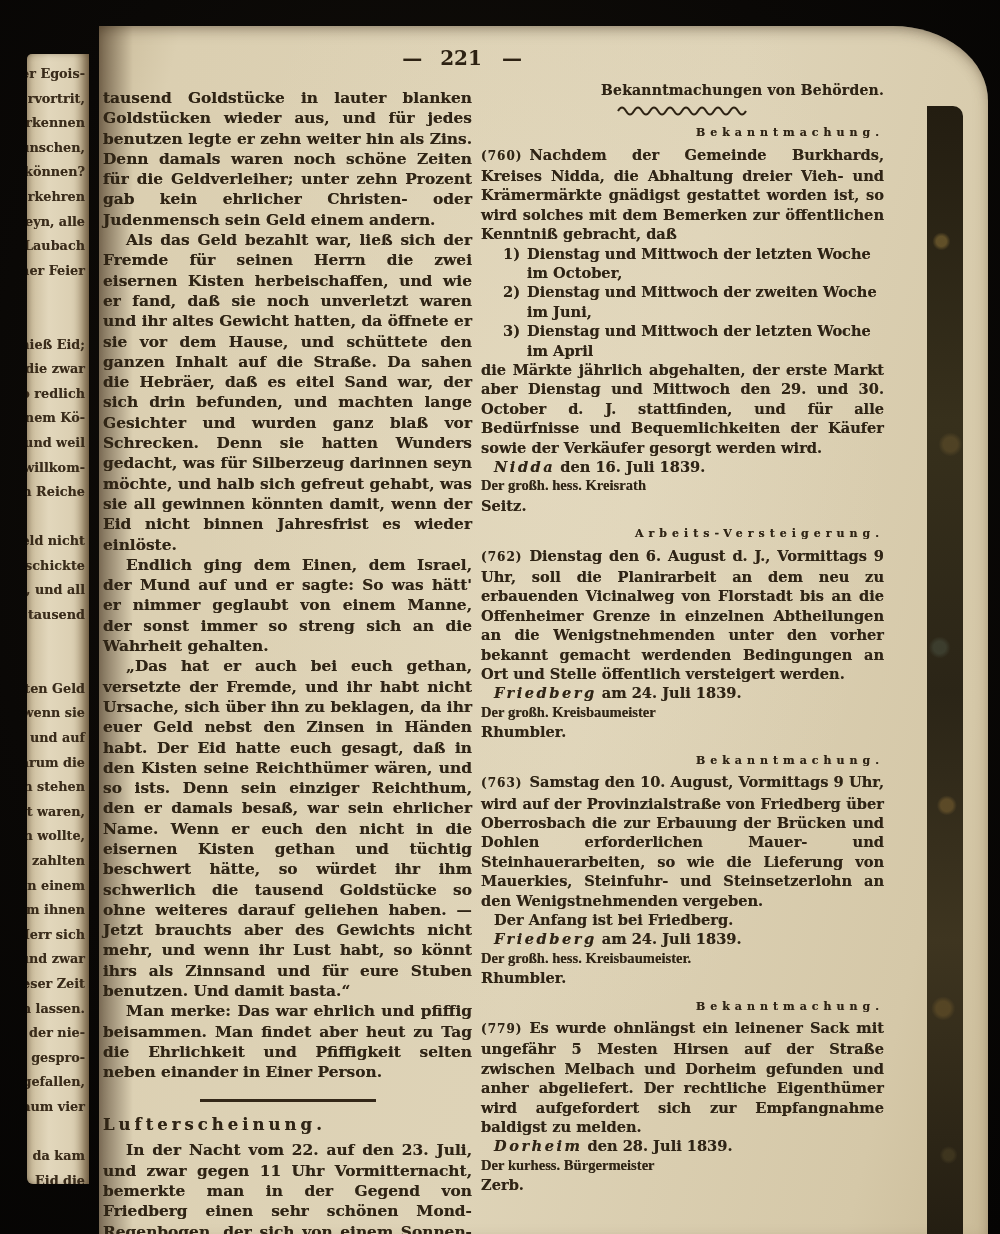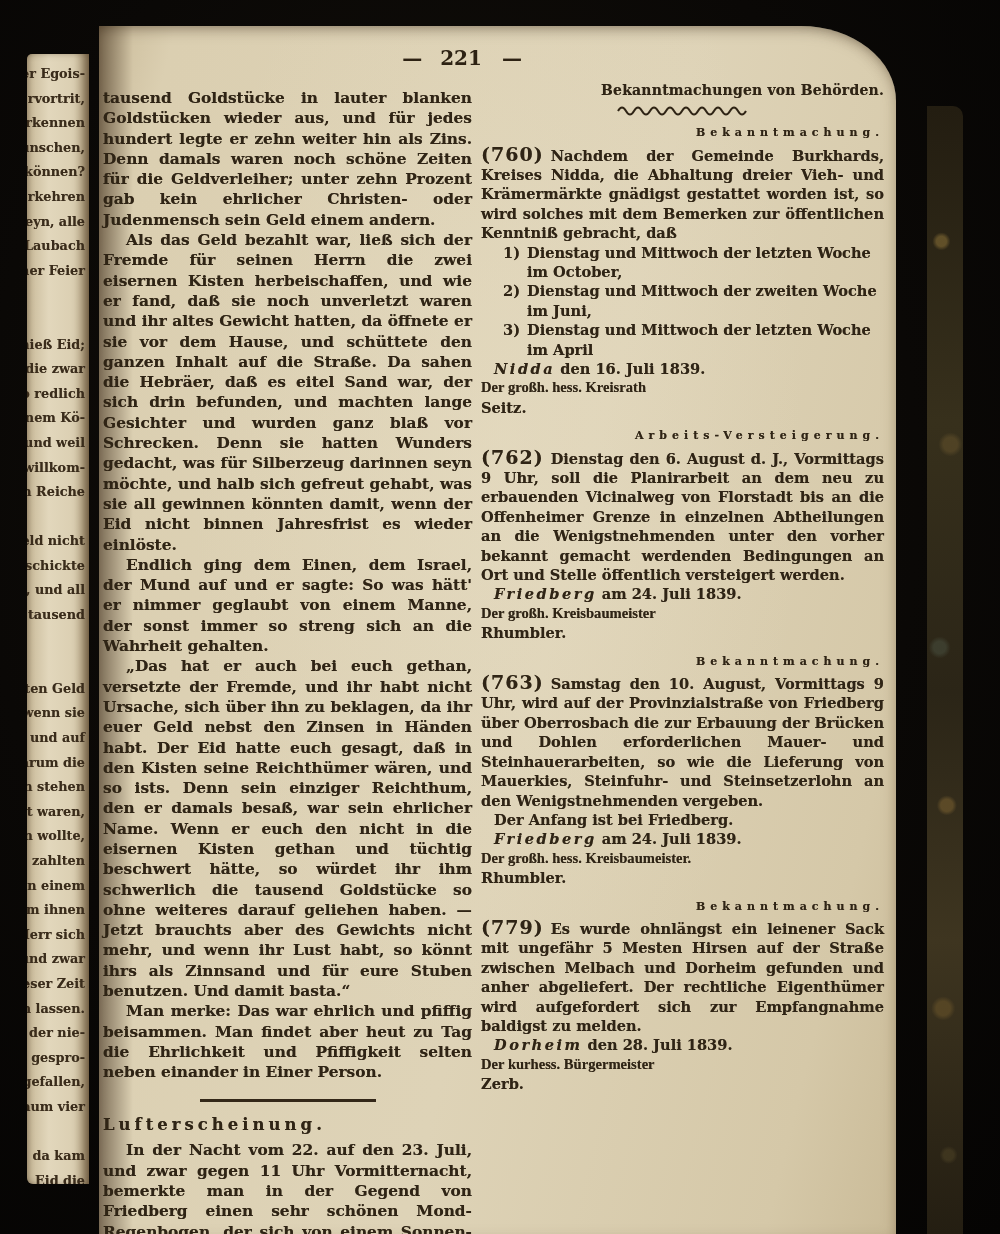--- a/index.html
+++ b/index.html
@@ -16,21 +16,21 @@
     background:linear-gradient(to right,#c7b897 0%,#e2d7bc 35%,#dbcfb2 75%,#c3b28e 100%);
     border-radius:5px 0 0 6px;overflow:hidden;
     box-shadow:inset -10px 0 12px -6px rgba(56,36,16,.75), inset 4px 0 6px -3px rgba(56,36,16,.45);
   }
   .frags{position:absolute;top:12px;left:-170px;right:4px;text-align:right;}
   .frag{height:24.6px;font-size:12.8px;font-weight:bold;color:#3a2c1b;white-space:nowrap;
         text-shadow:0 0 .5px rgba(58,44,27,.5);}
 
   
   .main-page{
-    position:absolute;left:99px;top:26px;width:797px;height:1208px;
+    position:absolute;left:99px;top:26px;width:889px;height:1208px;
     background:
       radial-gradient(ellipse at 50% 35%, rgba(236,227,203,.35) 0%, rgba(0,0,0,0) 55%),
       linear-gradient(104deg,#c9ba99 0%,#dbcfb1 7%,#ded3b7 55%,#d5c8a8 88%,#cabb98 100%);
     border-top-right-radius:95px 75px;
     overflow:hidden;
     box-shadow:inset 0 10px 16px -10px rgba(40,26,12,.55), inset -6px 0 16px -8px rgba(96,72,40,.35);
   }
   .gutter-shadow{position:absolute;left:0;top:0;bottom:0;width:34px;
     background:linear-gradient(to right, rgba(48,30,13,.55), rgba(48,30,13,0));}
   .topnum-wrap{position:absolute;top:20px;left:0;width:724px;text-align:center;
@@ -47,21 +47,21 @@
   .luft-heading{margin:0 0 5px;text-align:left;font-size:16.5px;letter-spacing:4px;
     font-weight:bold;color:#2f2415;}
 
   
   .col-right{left:382px;top:56px;width:403px;font-size:14.6px;line-height:19.4px;}
   .rc-title{margin:0 0 3px;text-align:right;font-size:14px;line-height:1.15;
     font-weight:bold;letter-spacing:.2px;}
   .ornament{text-align:center;height:13px;margin-bottom:2px;}
   .sec-heading{margin:9px 0 2px;text-align:right;font-size:11px;letter-spacing:5px;
     font-weight:bold;}
-  .num{font-size:19px;letter-spacing:1px;margin-right:7px;}
+  .num{font-size:12px;letter-spacing:1px;margin-right:7px;}
   .mlist{margin:0;}
   .mitem{padding-left:46px;}
   .mitem .marker{display:inline-block;width:24px;margin-left:-24px;}
   .dateline{text-indent:13px;}
   .place{letter-spacing:2.5px;margin-right:5px;font-style:italic;}
   .sig1{text-align:right;padding-right:10px;font-family:Liberation Serif, serif;}
   .sig2{text-align:right;padding-right:108px;}
 
   
   .page-edges{
@@ -142,21 +142,21 @@
   </div>
 
   <div class="main-page">
     <div class="gutter-shadow"></div>
 
     <div class="topnum-wrap">
       <span class="dash">—</span><span>221</span><span class="dash">—</span>
     </div>
 
     <div class="col col-left">
-      <p>tausend Goldstücke in lauter blanken Goldstücken wieder aus, und für jedes hundert legte er zehn weiter hin als Zins. Denn damals waren noch schöne Zeiten für die Geldverleiher; unter zehn Prozent gab kein ehrlicher Christen- oder Judenmensch sein Geld einem andern.</p>
+      <p>tausend Goldstücke in lauter blanken Goldstücken wieder aus, und für jedes benutzen legte er zehn weiter hin als Zins. Denn damals waren noch schöne Zeiten für die Geldverleiher; unter zehn Prozent gab kein ehrlicher Christen- oder Judenmensch sein Geld einem andern.</p>
       <p class="indent">Als das Geld bezahlt war, ließ sich der Fremde für seinen Herrn die zwei eisernen Kisten herbeischaffen, und wie er fand, daß sie noch unverletzt waren und ihr altes Gewicht hatten, da öffnete er sie vor dem Hause, und schüttete den ganzen Inhalt auf die Straße. Da sahen die Hebräer, daß es eitel Sand war, der sich drin befunden, und machten lange Gesichter und wurden ganz blaß vor Schrecken. Denn sie hatten Wunders gedacht, was für Silberzeug darinnen seyn möchte, und halb sich gefreut gehabt, was sie all gewinnen könnten damit, wenn der Eid nicht binnen Jahresfrist es wieder einlöste.</p>
       <p class="indent">Endlich ging dem Einen, dem Israel, der Mund auf und er sagte: So was hätt' er nimmer geglaubt von einem Manne, der sonst immer so streng sich an die Wahrheit gehalten.</p>
       <p class="indent">„Das hat er auch bei euch gethan, versetzte der Fremde, und ihr habt nicht Ursache, sich über ihn zu beklagen, da ihr euer Geld nebst den Zinsen in Händen habt. Der Eid hatte euch gesagt, daß in den Kisten seine Reichthümer wären, und so ists. Denn sein einziger Reichthum, den er damals besaß, war sein ehrlicher Name. Wenn er euch den nicht in die eisernen Kisten gethan und tüchtig beschwert hätte, so würdet ihr ihm schwerlich die tausend Goldstücke so ohne weiteres darauf geliehen haben. — Jetzt brauchts aber des Gewichts nicht mehr, und wenn ihr Lust habt, so könnt ihrs als Zinnsand und für eure Stuben benutzen. Und damit basta.“</p>
       <p class="indent">Man merke: Das war ehrlich und pfiffig beisammen. Man findet aber heut zu Tag die Ehrlichkeit und Pfiffigkeit selten neben einander in Einer Person.</p>
       <div class="rule"></div>
       <h3 class="luft-heading">Lufterscheinung.</h3>
       <p class="indent">In der Nacht vom 22. auf den 23. Juli, und zwar gegen 11 Uhr Vormitternacht, bemerkte man in der Gegend von Friedberg einen sehr schönen Mond-Regenbogen, der sich von einem Sonnen-Regenbogen nur durch die Blässe unterschied.</p>
     </div>
 
     <div class="col col-right">
@@ -168,20 +168,21 @@
       </div>
 
       <h4 class="sec-heading">Bekanntmachung.</h4>
       <p><span class="num">(760)</span><span>Nachdem der Gemeinde Burkhards, Kreises Nidda, die Abhaltung dreier Vieh- und Krämermärkte gnädigst gestattet worden ist, so wird solches mit dem Bemerken zur öffentlichen Kenntniß gebracht, daß</span></p>
       <div class="mlist">
 
       <div class="mitem"><span class="marker">1)</span><span>Dienstag und Mittwoch der letzten Woche im October,</span></div>
           <div class="mitem"><span class="marker">2)</span><span>Dienstag und Mittwoch der zweiten Woche im Juni,</span></div>
           <div class="mitem"><span class="marker">3)</span><span>Dienstag und Mittwoch der letzten Woche im April</span></div>
         </div>
+      <p>die Märkte jährlich abgehalten, der erste Markt aber Dienstag und Mittwoch den 29. und 30. October d. J. stattfinden, und für alle Bedürfnisse und Bequemlichkeiten der Käufer sowie der Verkäufer gesorgt werden wird.</p>
       <p class="dateline"><span class="place">Nidda</span><span>den 16. Juli 1839.</span></p>
       <p class="sig1">Der großh. hess. Kreisrath</p>
       <p class="sig2">Seitz.</p>
 
       <h4 class="sec-heading">Arbeits-Versteigerung.</h4>
       <p><span class="num">(762)</span><span>Dienstag den 6. August d. J., Vormittags 9 Uhr, soll die Planirarbeit an dem neu zu erbauenden Vicinalweg von Florstadt bis an die Offenheimer Grenze in einzelnen Abtheilungen an die Wenigstnehmenden unter den vorher bekannt gemacht werdenden Bedingungen an Ort und Stelle öffentlich versteigert werden.</span></p>
       <p class="dateline"><span class="place">Friedberg</span><span>am 24. Juli 1839.</span></p>
       <p class="sig1">Der großh. Kreisbaumeister</p>
       <p class="sig2">Rhumbler.</p>
 

